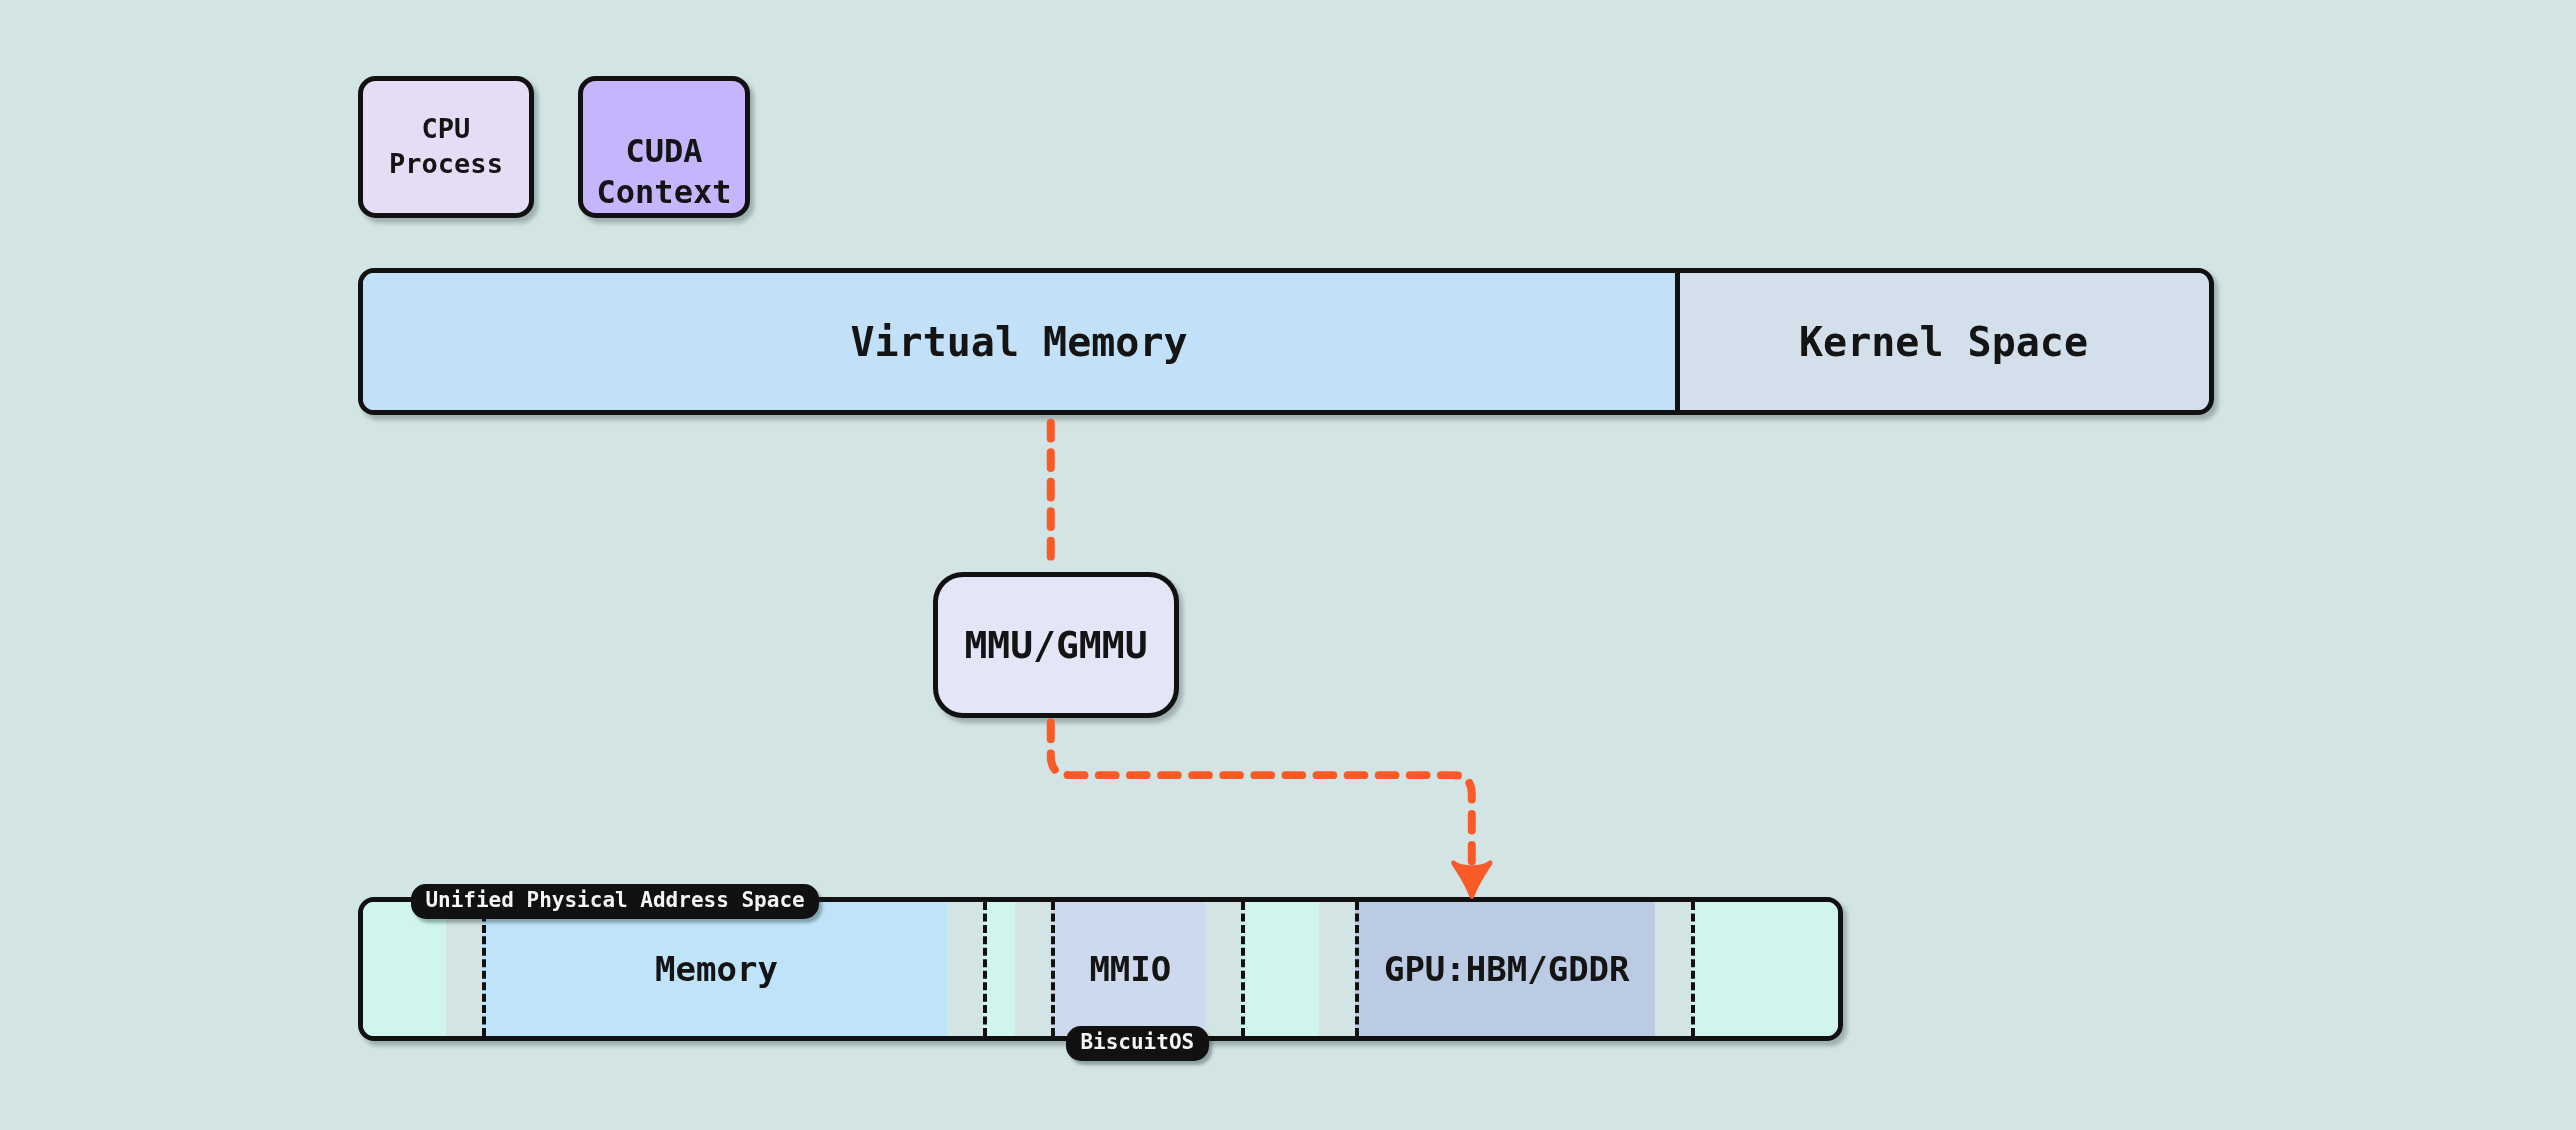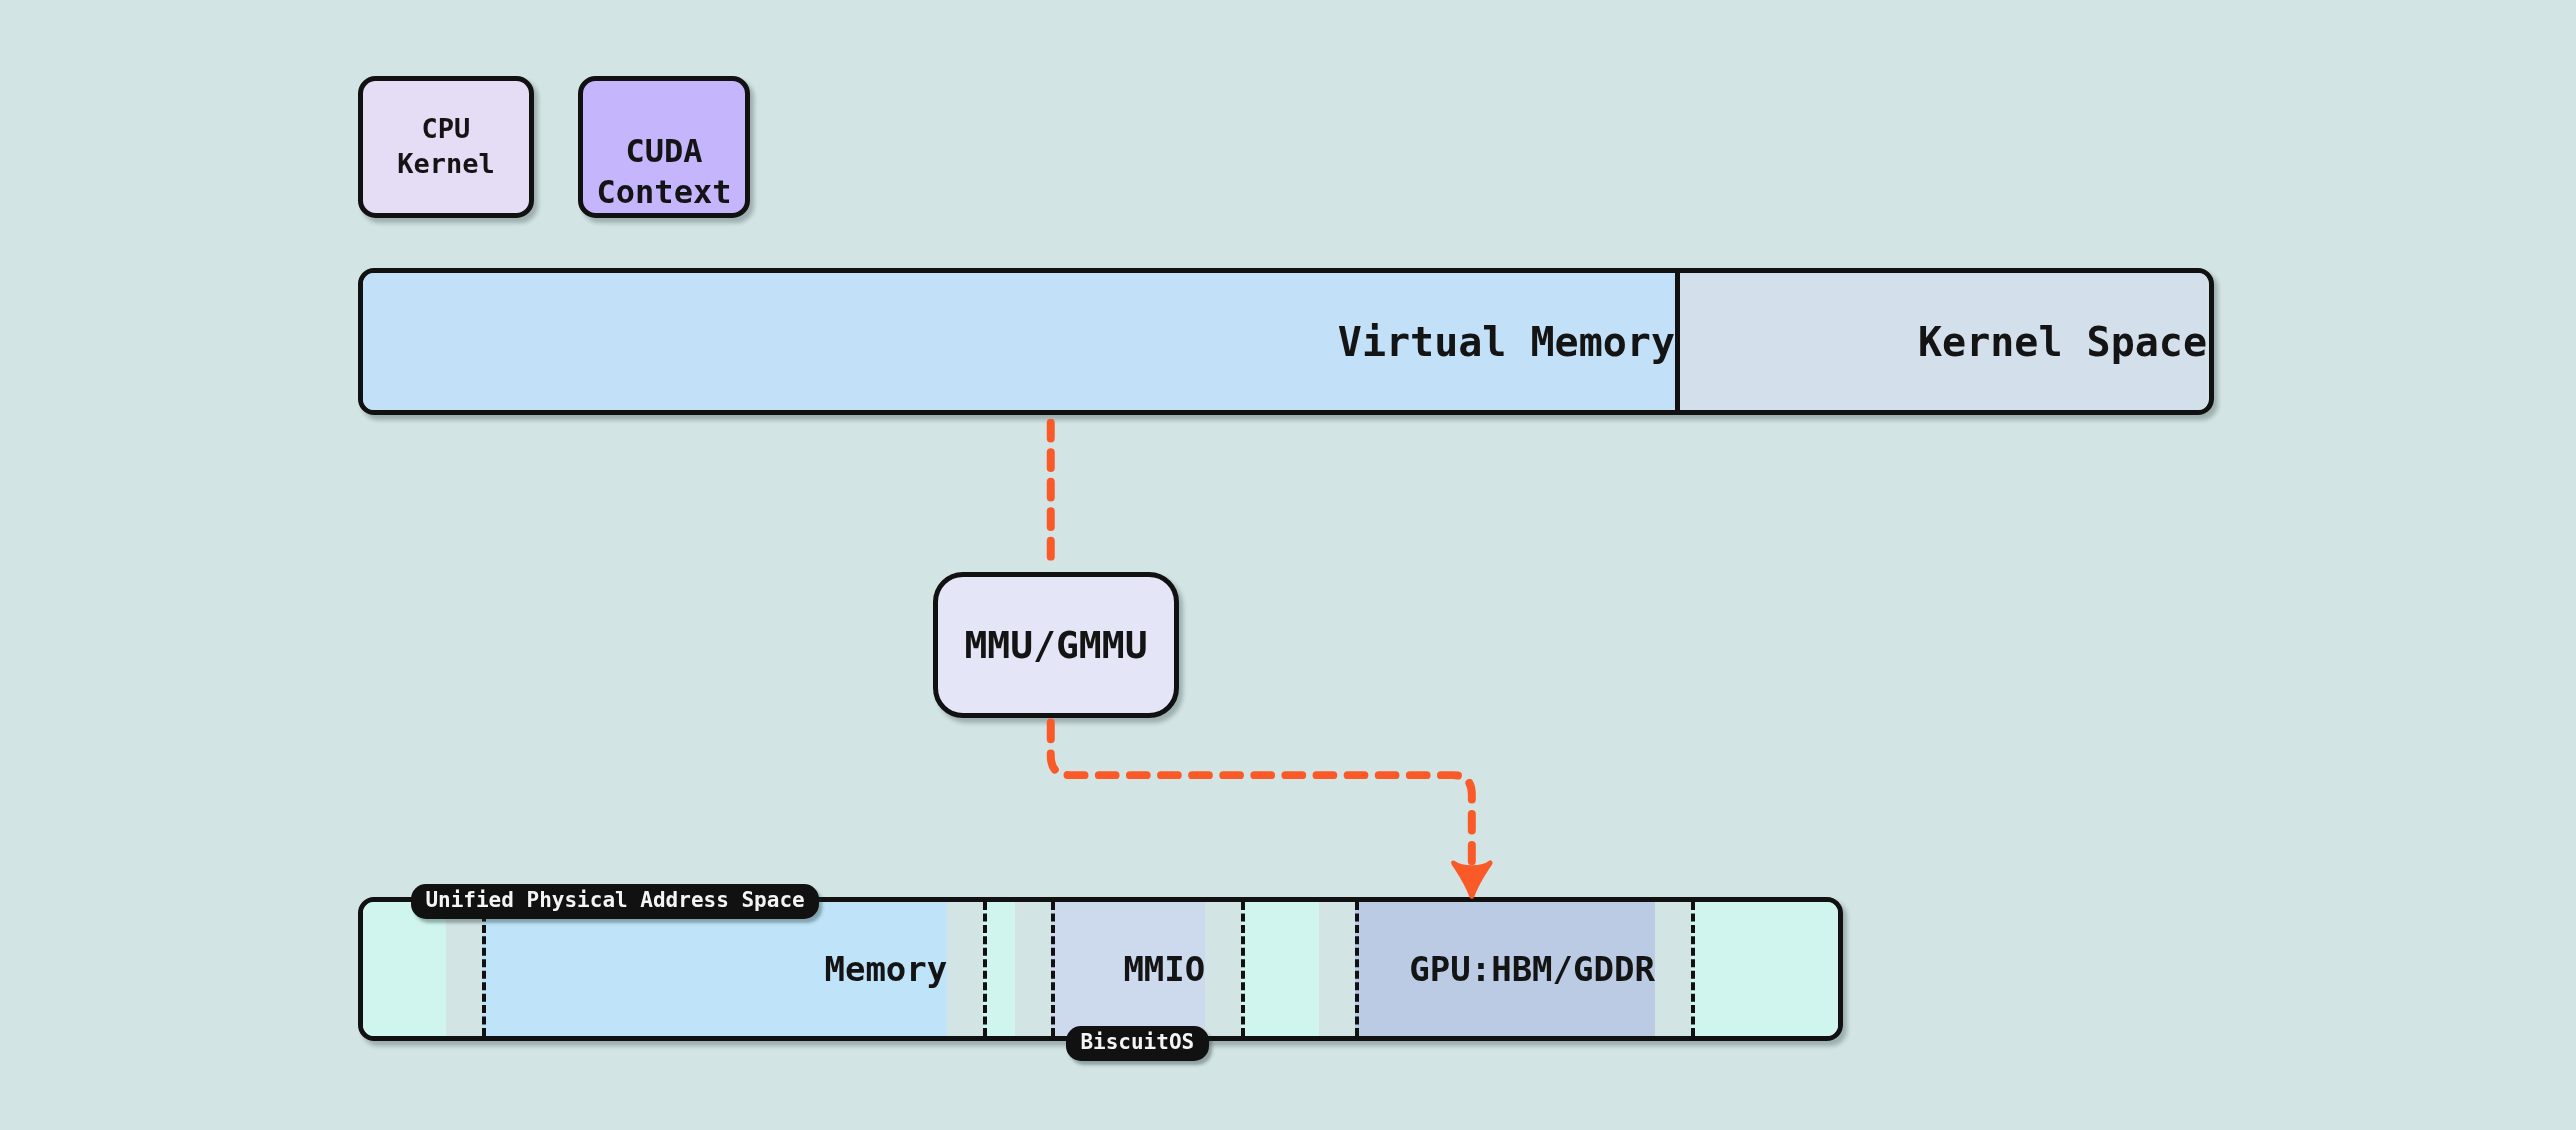--- a/index.html
+++ b/index.html
@@ -36,21 +36,21 @@
     position: absolute;
     border: 5.6px solid #111;
     border-radius: 16px;
     display: flex;
     overflow: hidden;
     box-shadow: 4px 4.8px 4px rgba(20,40,40,0.28);
   }
   .bar .seg {
     display: flex;
     align-items: center;
-    justify-content: flex-end;
+    justify-content: center;
     height: 100%;
   }
   #uvas-bar { left: 358px; top: 268px; width: 1856px; height: 147px; font-size: 40px; }
   #uvas-bar .seg-vm { width: 1312px; background: #c2e0f7; }
   #uvas-bar .seg-ks { width: 532px;  background: #d3e0ec; border-left: 5.6px solid #111; }
 
   #upas-bar { left: 358px; top: 897px; width: 1485px; height: 144px; font-size: 34px; gap: 36px; }
   #upas-bar .seg + .seg { border-left: 4.8px dashed #111; }
   #upas-bar .seg-1 { width: 97px; background: #d0f5ef; }
   #upas-bar .seg-2 { width: 546px; background: #bfe4fa; }
@@ -86,21 +86,21 @@
     z-index: 5;
   }
 </style>
 </head>
 <body>
 
 <div class="canvas">
 
   <div class="node" id="cpu-box">
     <span class="lbl">CPU
-Kernel</span>
+Process</span>
   </div>
   <div class="node" id="cuda-box">
     <span class="lbl">CUDA
 Context</span>
   </div>
 
   <div class="bar" id="uvas-bar">
     <div class="seg seg-vm">
       <span>Virtual Memory</span>
     </div>

